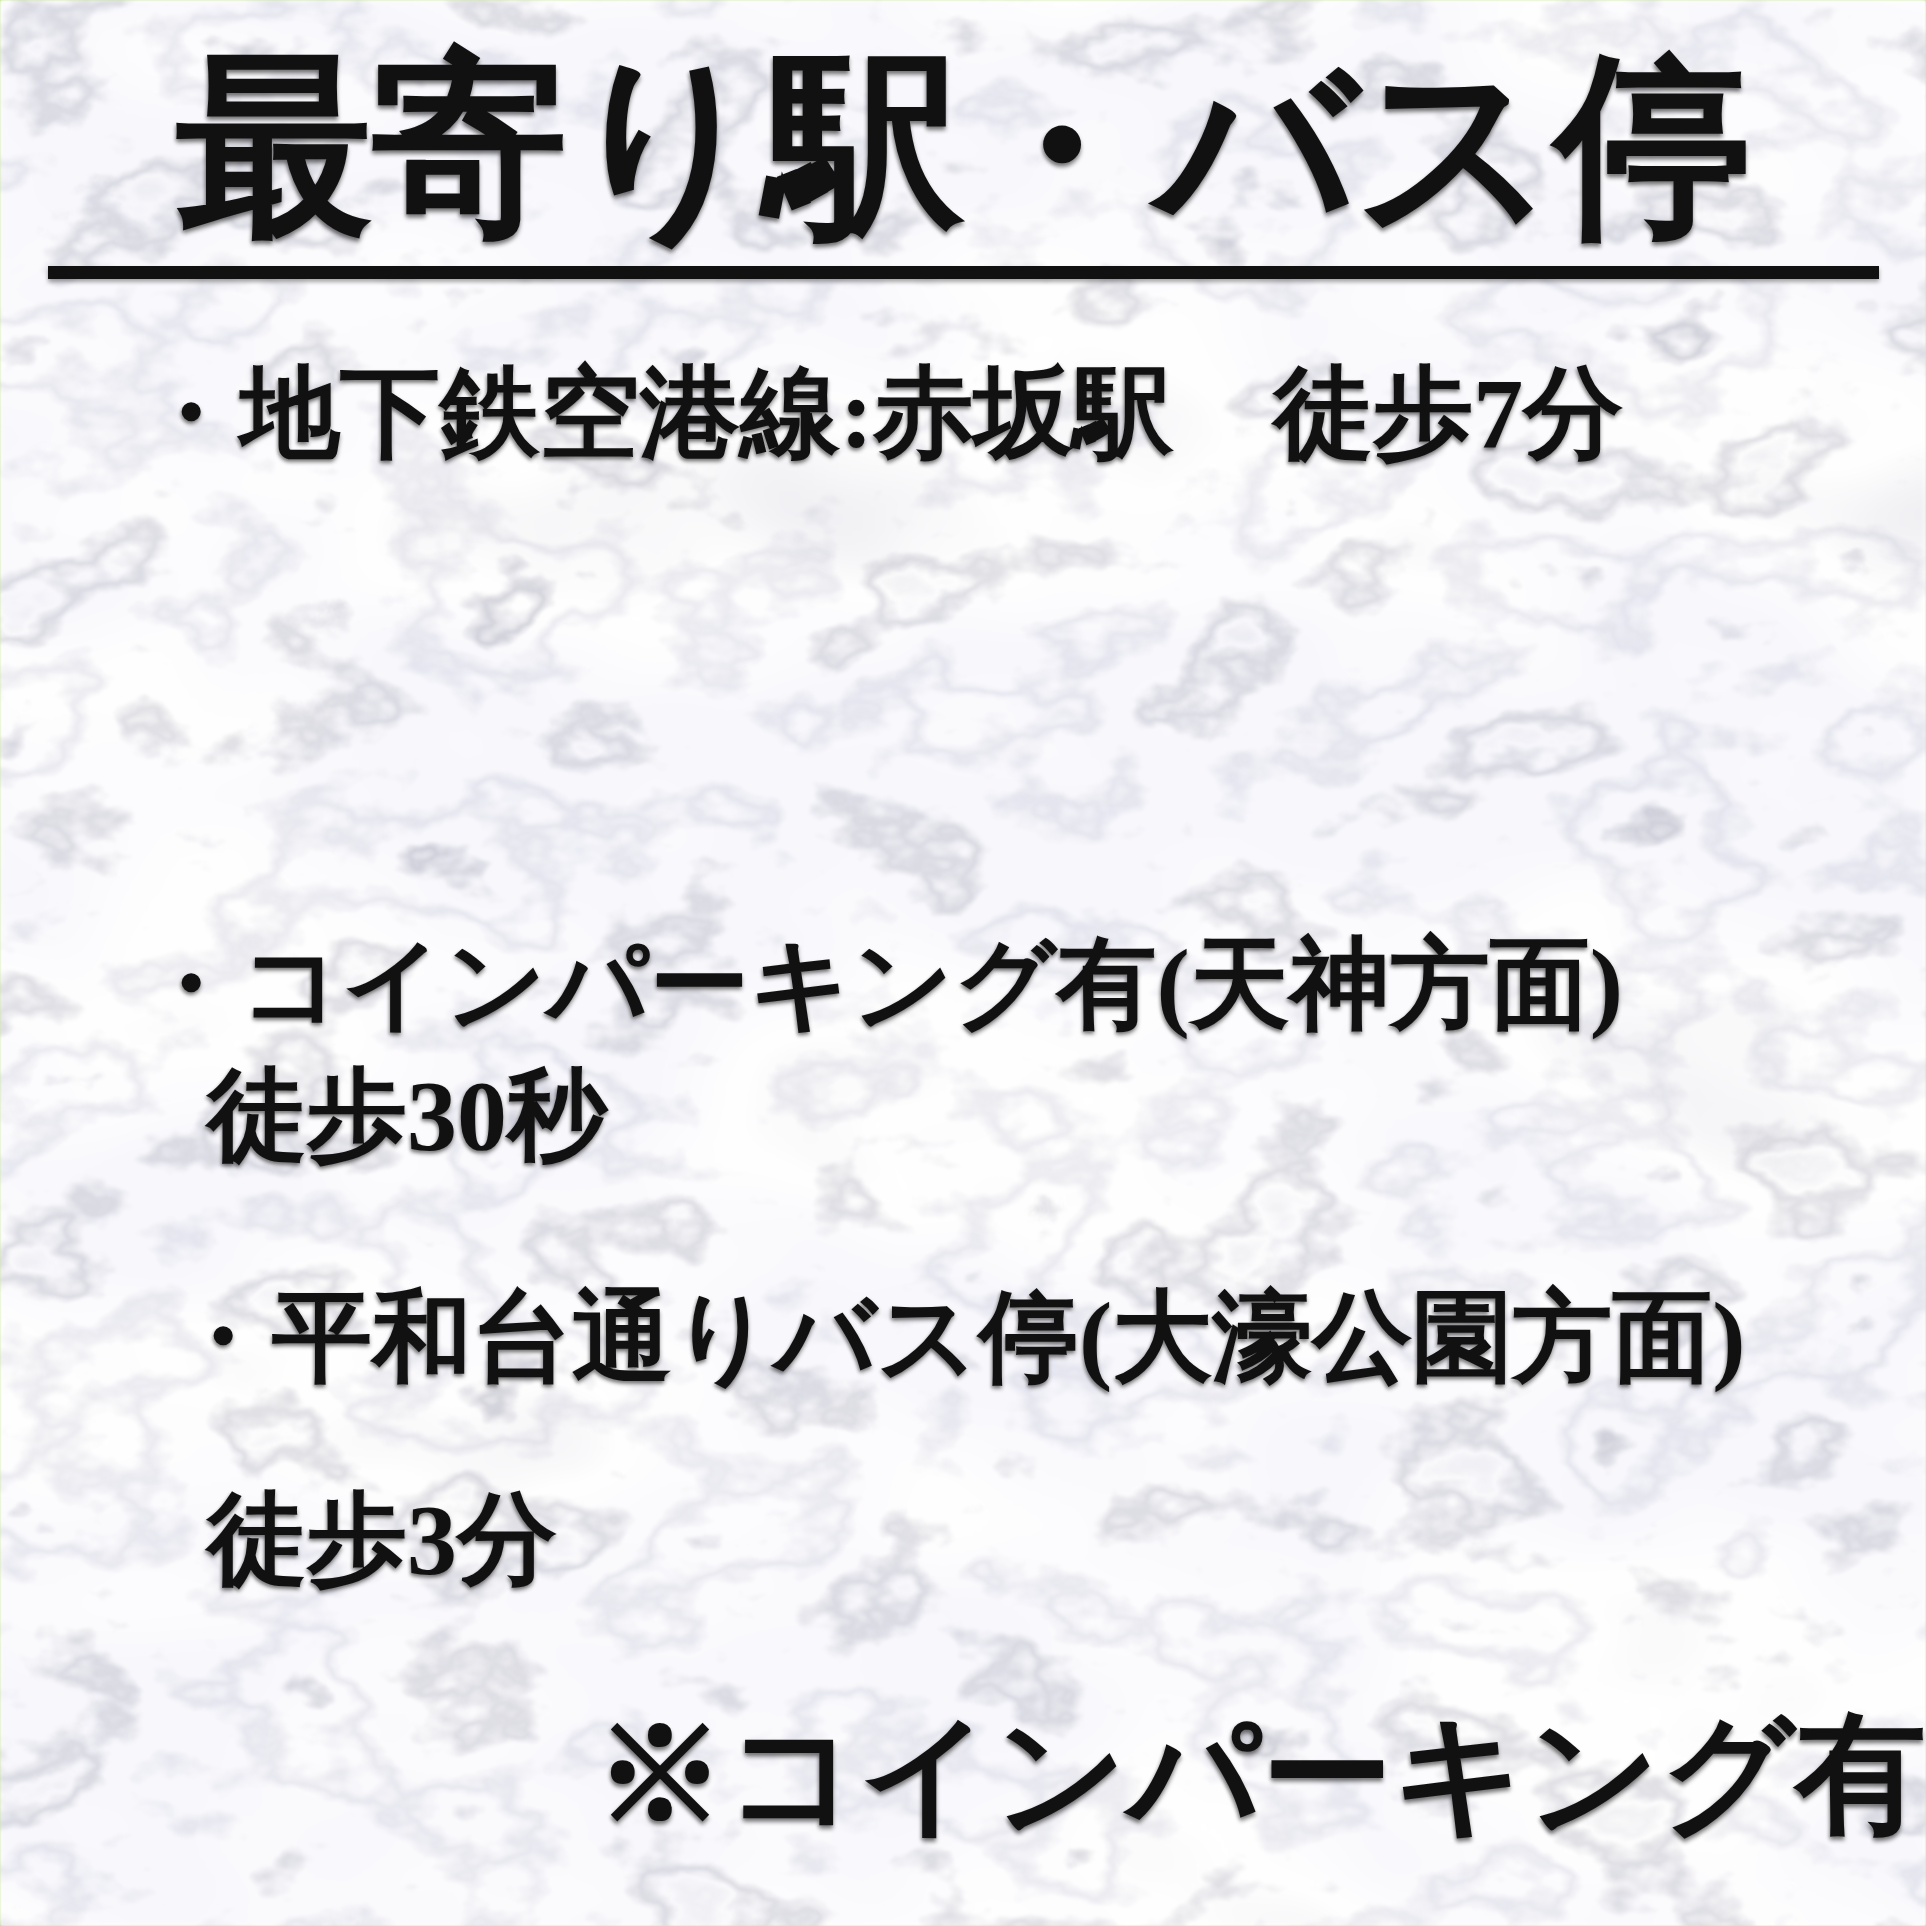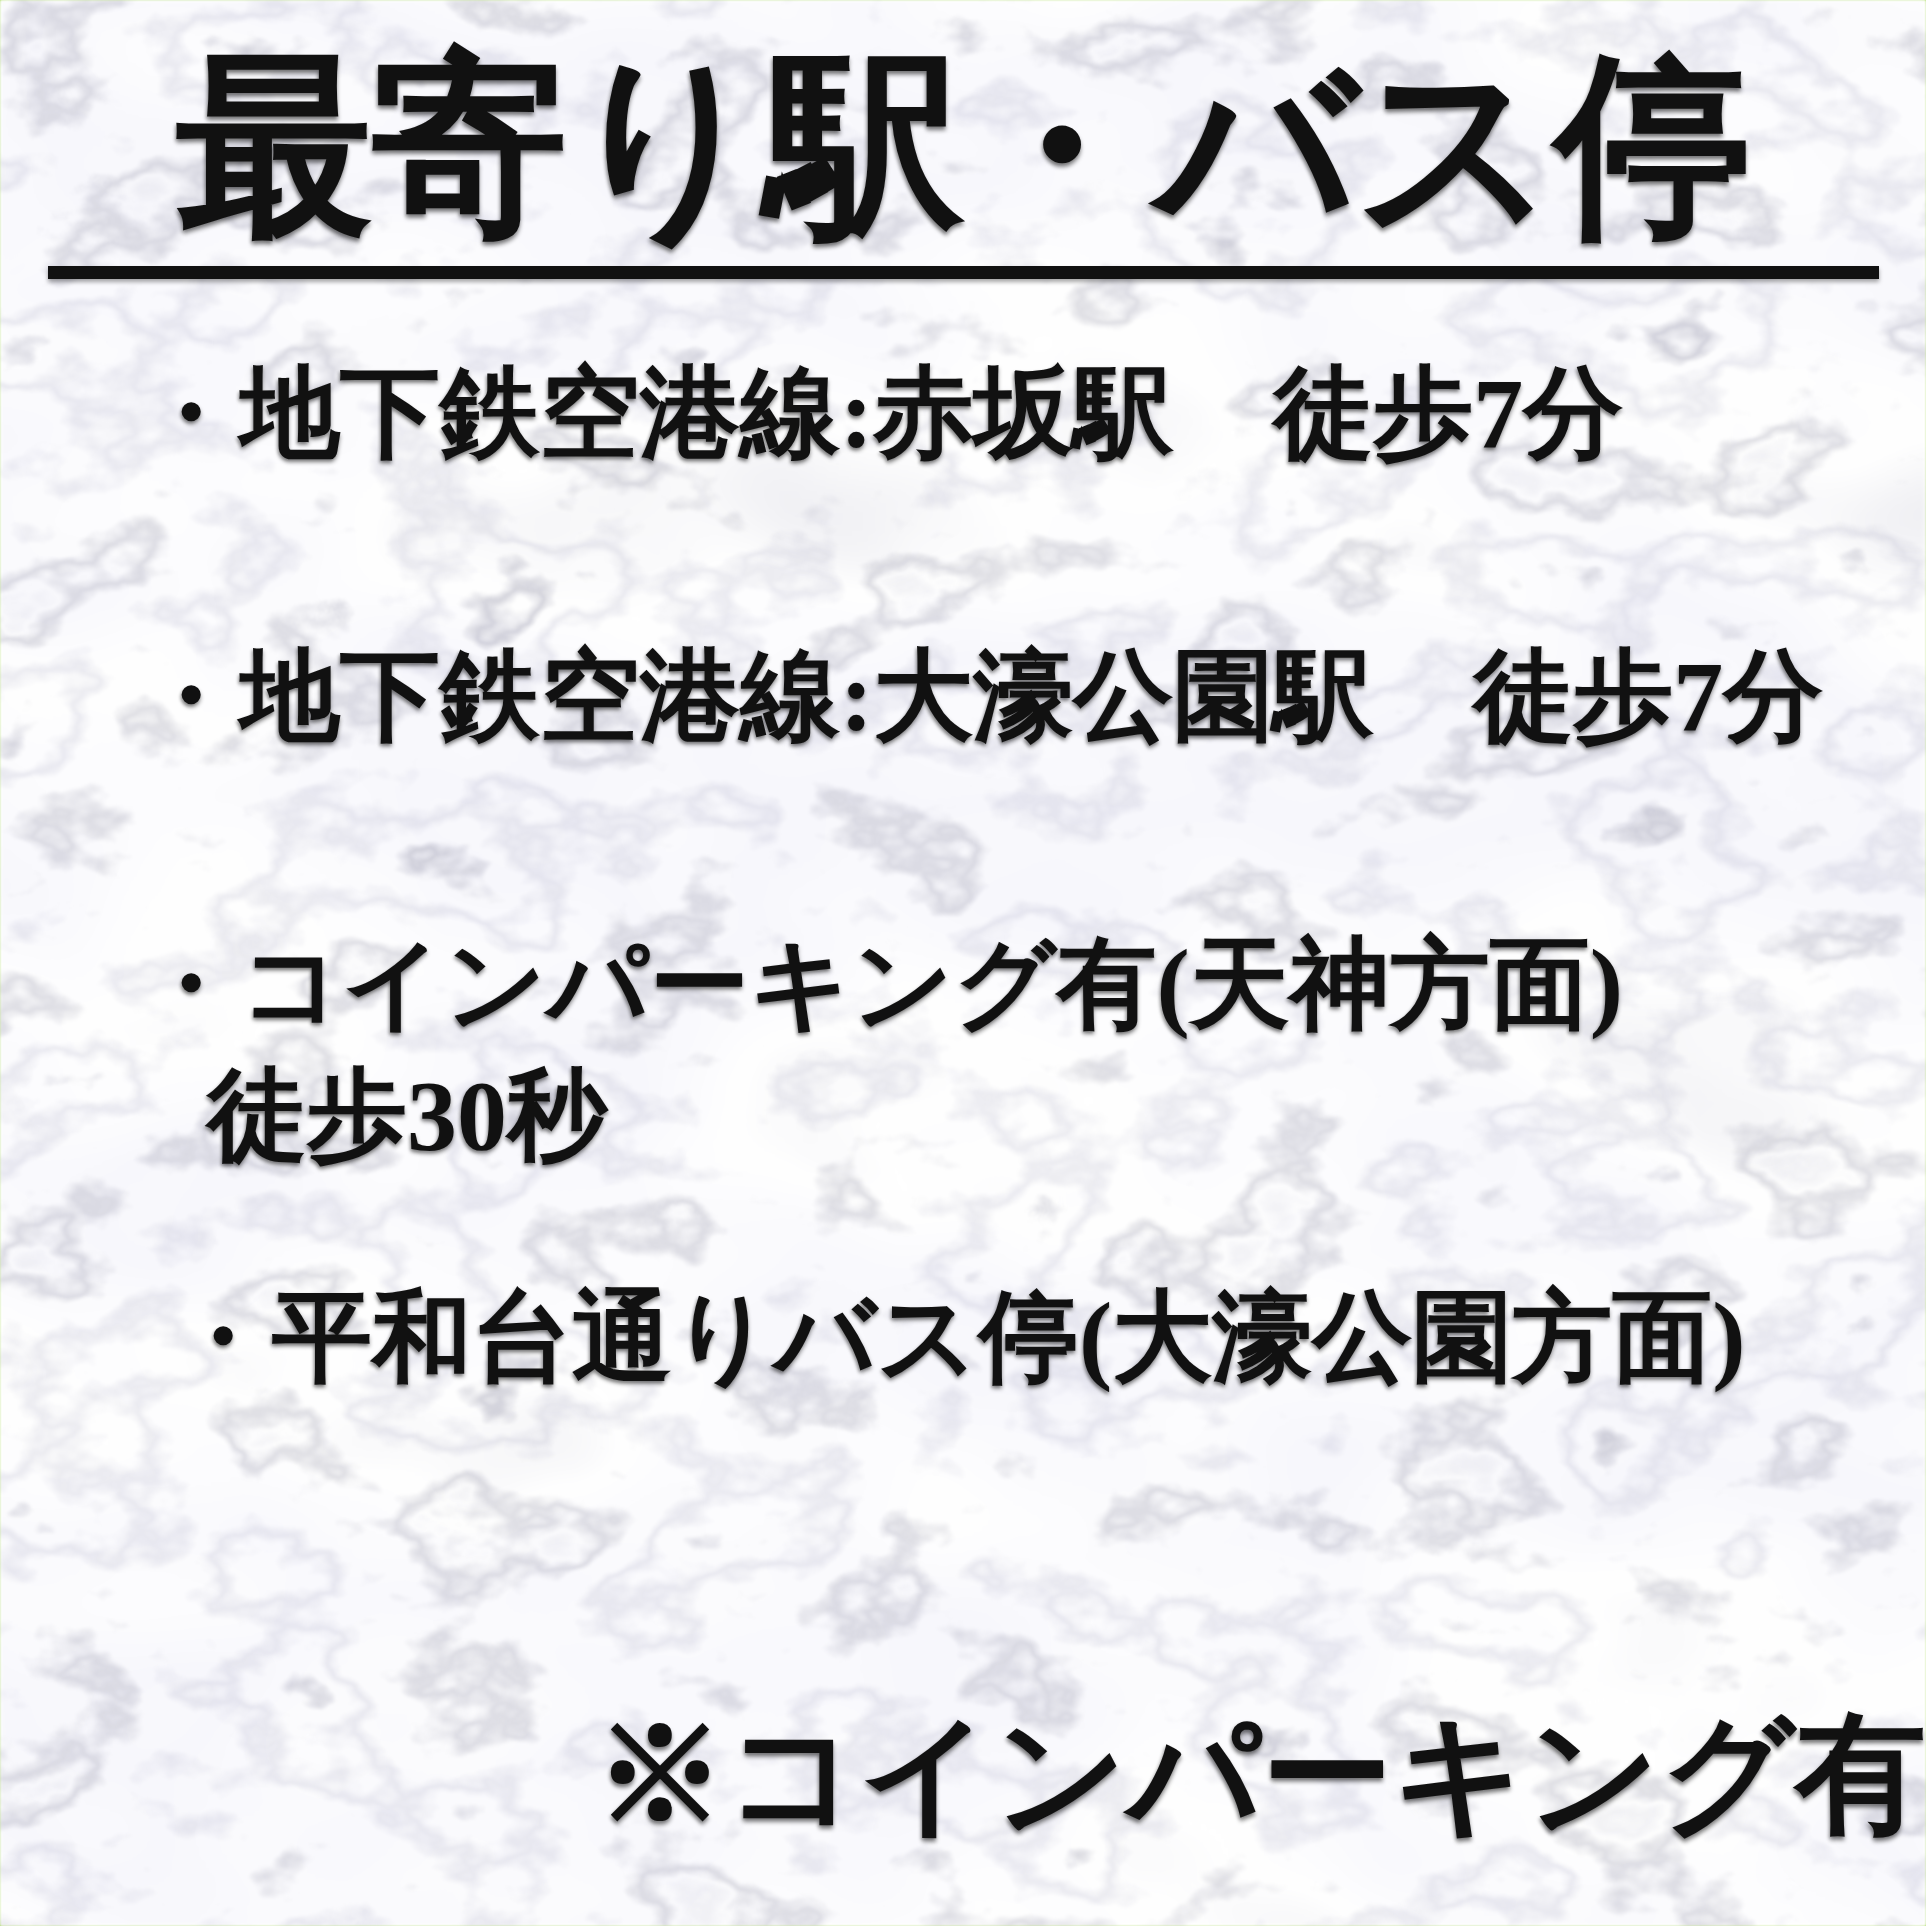--- a/index.html
+++ b/index.html
@@ -116,24 +116,24 @@
   </svg>
 
   <div class="content">
 
     <div class="title">最寄り駅・バス停</div>
 
     <div class="title-underline"></div>
 
     <div class="line l1">・地下鉄空港線:赤坂駅　徒歩7分</div>
 
-    <div class="line l2">・地下鉄空港線:大濠公園駅　徒歩7分</div>
 
     <div class="line l3">・コインパーキング有(天神方面)</div>
     <div class="line sub l3s">徒歩30秒</div>
 
     <div class="line l4">・平和台通りバス停(大濠公園方面)</div>
+    <div class="line sub l4s">徒歩3分</div>
 
     <div class="note">※コインパーキング有</div>
 
   </div>
 </div>
 
 
 </body></html>

